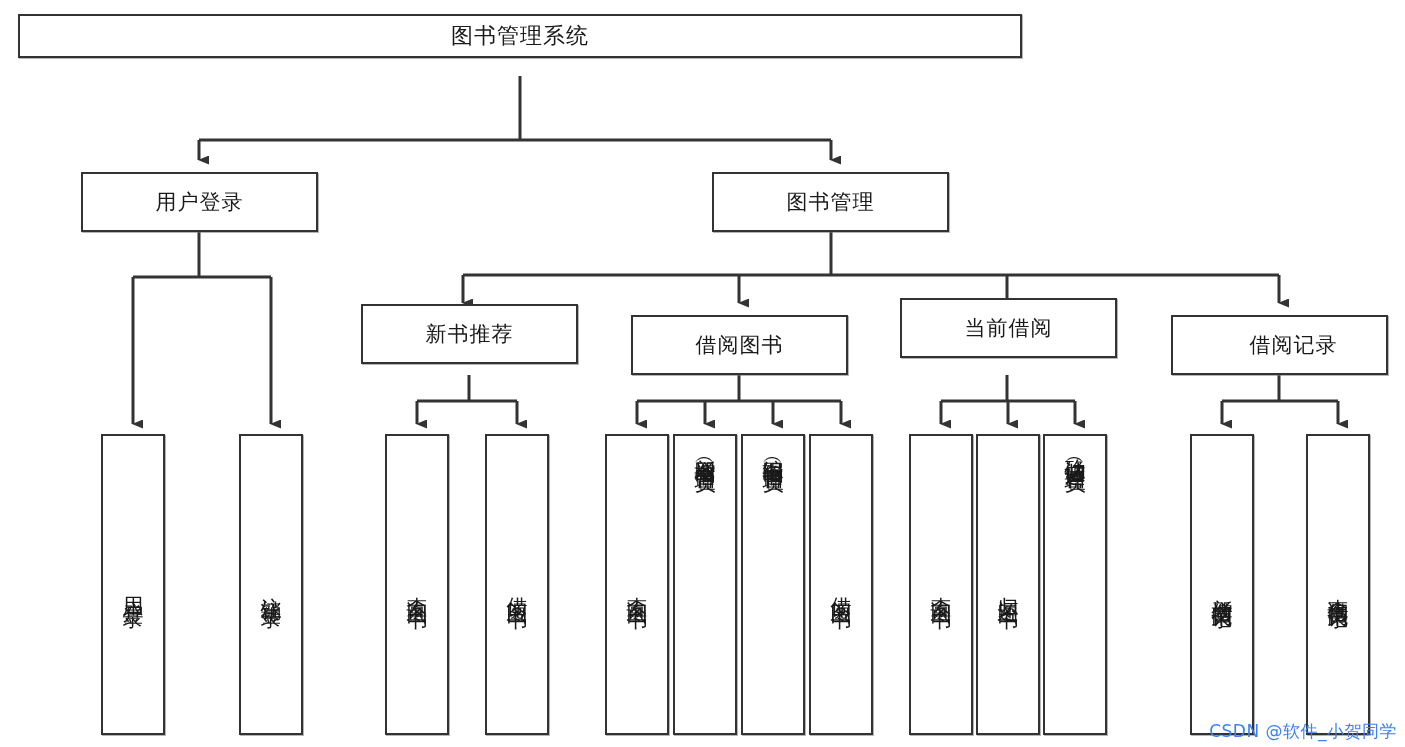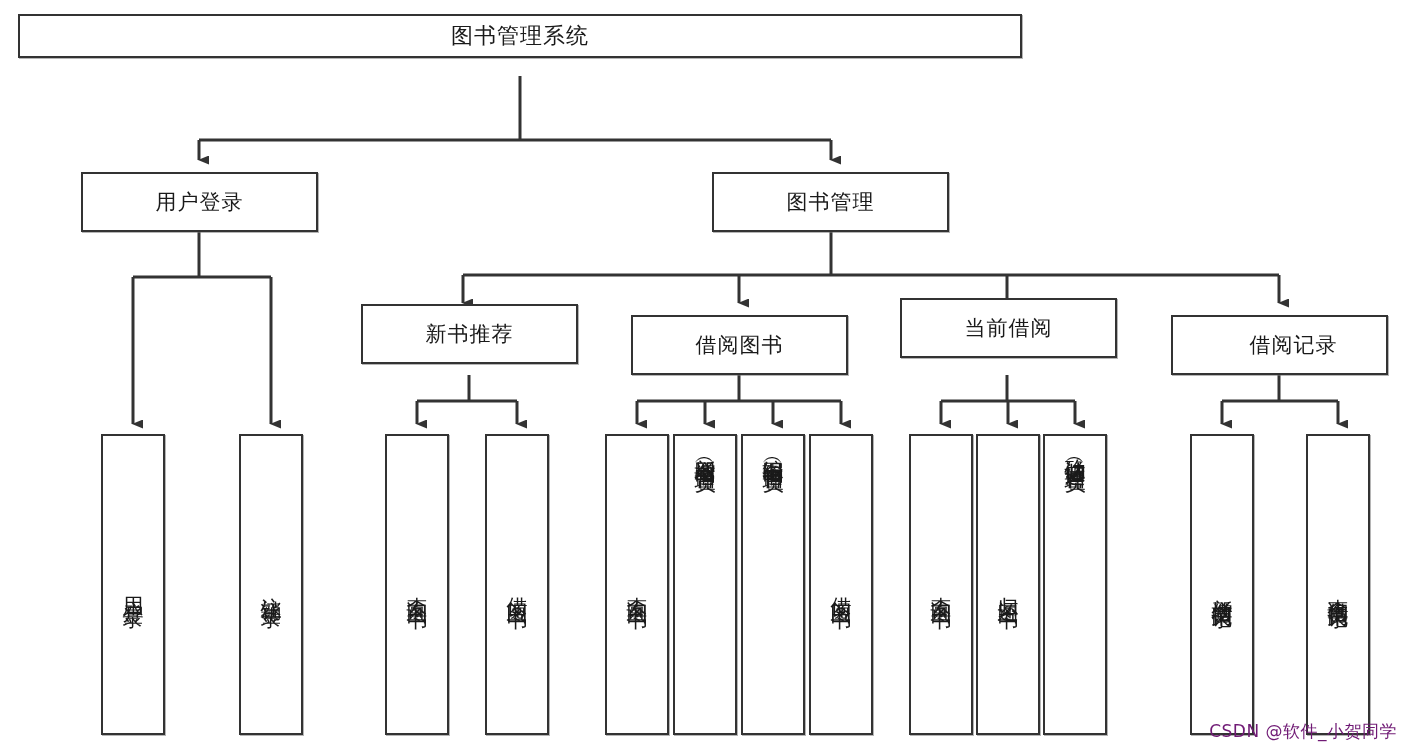--- a/index.html
+++ b/index.html
@@ -71,21 +71,21 @@
   }
   
   .node.vert.center-text {
     align-items: center;
   }
   #watermark {
     position: absolute;
     right: 8px;
     bottom: 4px;
     font-size: 17px;
-    color: #701a75;
+    color: #3b82f6;
     white-space: nowrap;
     letter-spacing: 0.5px;
     font-family: "DejaVu Sans", "Liberation Sans", sans-serif;
   }
 </style>
 </head>
 <body>
 
 <div id="diagram-root">
 

